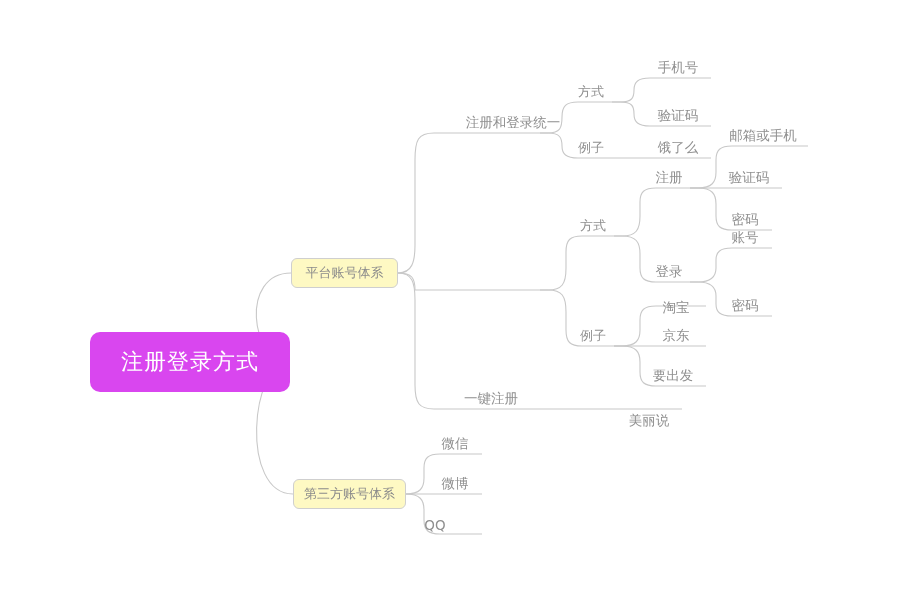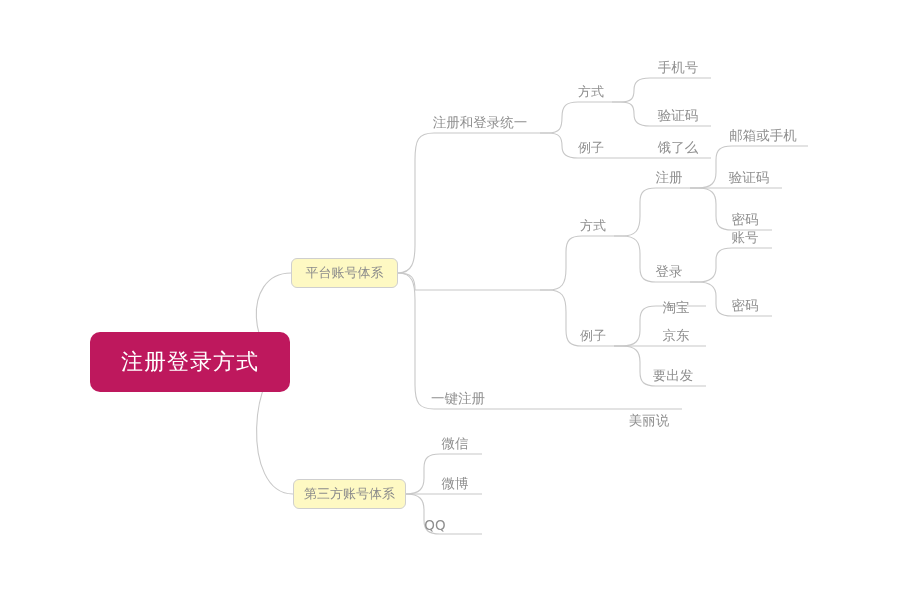--- a/index.html
+++ b/index.html
@@ -21,21 +21,21 @@
     width: 900px;
     height: 600px;
   }
   .node {
     position: absolute;
     box-sizing: border-box;
     white-space: nowrap;
   }
   
   .root-node {
-    background: #be185d;
+    background: #d946ef;
     border-radius: 10px;
     color: #ffffff;
     font-size: 22px;
     letter-spacing: 1px;
     display: flex;
     align-items: center;
     justify-content: center;
     font-weight: normal;
   }
   
@@ -51,21 +51,21 @@
   }
   
   .text-node {
     color: #8f8f8f;
     font-size: 13.5px;
     display: flex;
     align-items: flex-end;
     justify-content: center;
     padding-bottom: 2px;
   }
-  .text-node.lvl2 { font-size: 13.5px; }
+  .text-node.lvl2 { font-size: 13.5px; margin-left: 33px; }
   .text-node.lvl3 { font-size: 13px; align-items: flex-end; }
   .text-node.lvl4 { font-size: 13.5px; }
 </style>
 </head>
 <body>
 
 <div id="canvas">
 
   <svg id="wires" viewBox="0 0 900 600" xmlns="http://www.w3.org/2000/svg">
     <g fill="none" stroke="#c8c8c8" stroke-width="1.1">

